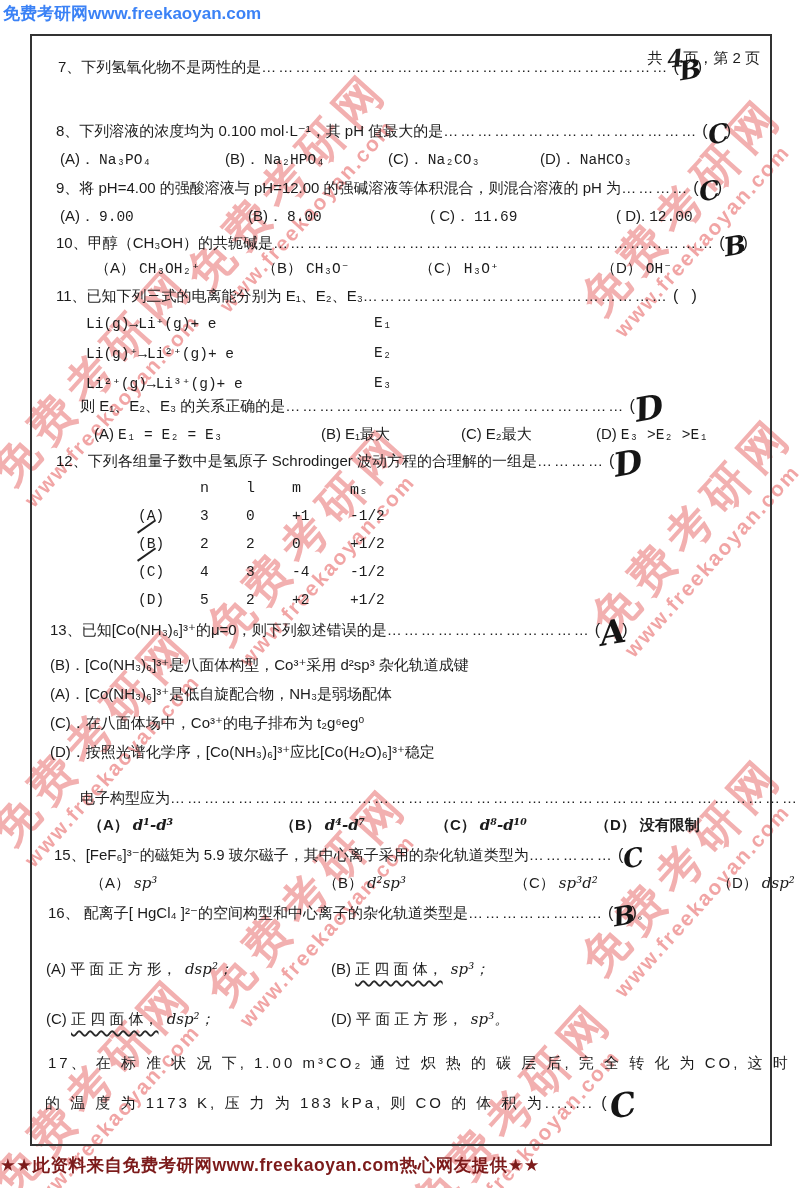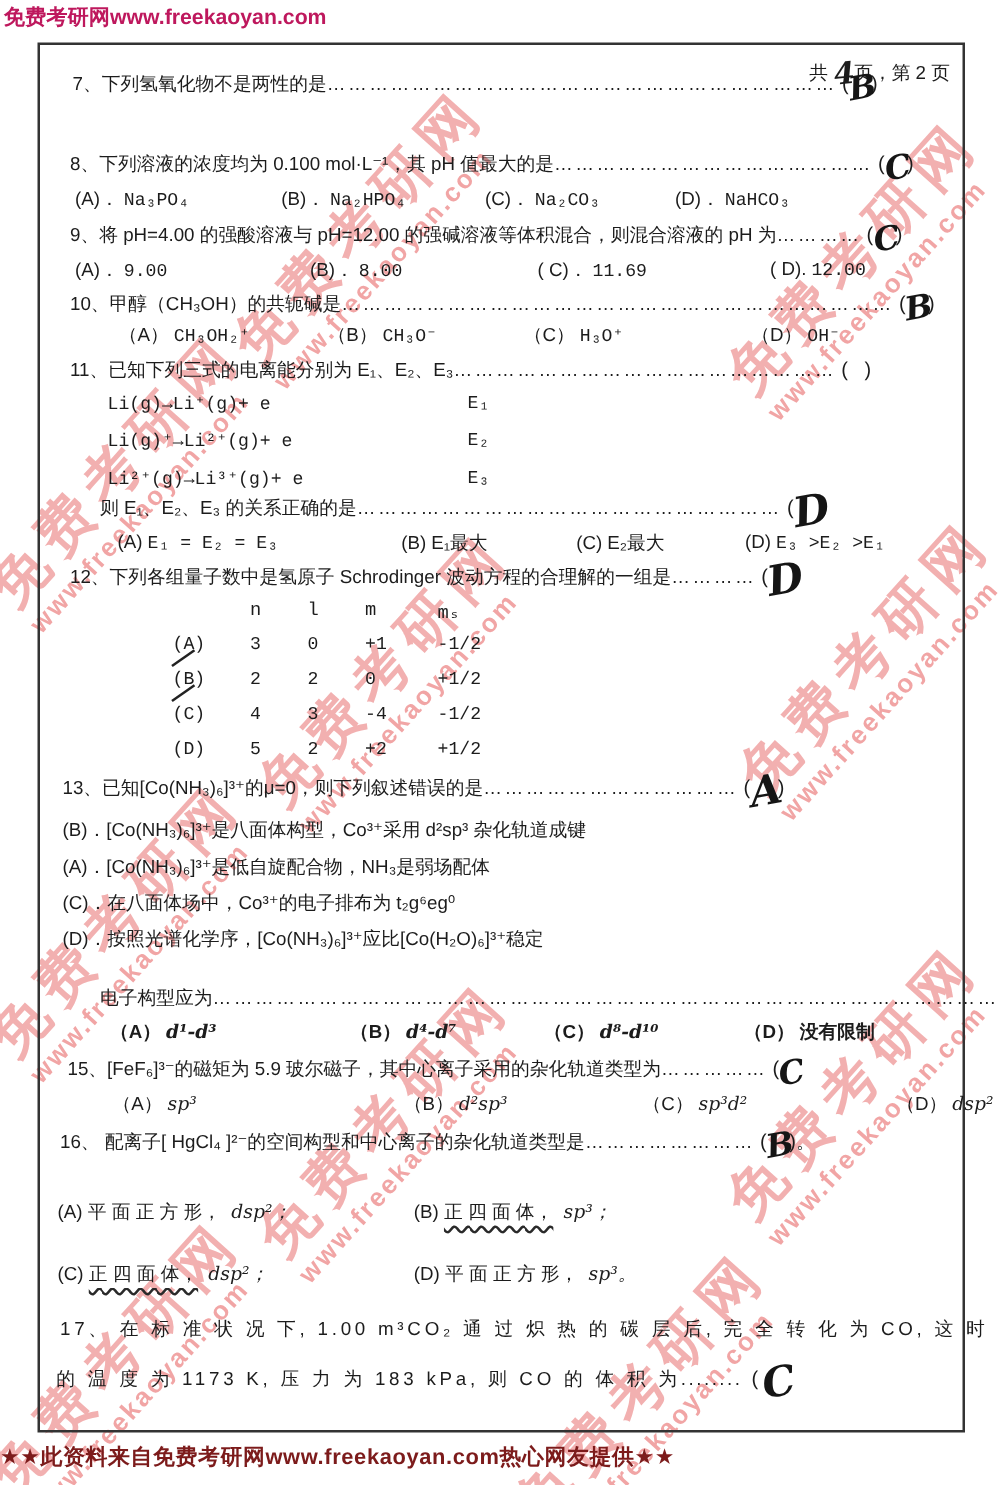--- a/index.html
+++ b/index.html
@@ -9,21 +9,21 @@
     font-family:"Liberation Sans","DejaVu Sans",sans-serif;
   }
   
   .watermarks{position:absolute;inset:0;z-index:1;pointer-events:none;overflow:hidden;}
   .wm{position:absolute;transform:rotate(-48deg);transform-origin:0 50%;
       color:#ef9d9d;opacity:.8;white-space:nowrap;}
   .wm .l1{font-size:46px;font-weight:bold;letter-spacing:9px;line-height:1;}
   .wm .l2{font-size:21px;font-weight:bold;letter-spacing:2px;margin-top:4px;color:#ee8f8f;}
   
   .site-header{position:absolute;left:3px;top:2px;z-index:3;
-    font-size:17px;font-weight:bold;color:#be185d;letter-spacing:0;}
+    font-size:17px;font-weight:bold;color:#3b82f6;letter-spacing:0;}
   
   .sheet-box{position:absolute;left:30px;top:34px;width:738px;height:1108px;
     border:2px solid #333;z-index:2;}
   .sheet-box > div{position:absolute;white-space:nowrap;font-size:15px;}
   .page-info{top:8px;right:10px;font-size:16px;}
   
   #q7s{top:22px;left:26px;}   #q7o{top:55px;left:56px;}
   #q8s{top:86px;left:24px;}   #q8o{top:114px;left:28px;}
   #q9s{top:143px;left:24px;}  #q9o{top:171px;left:28px;}
   #q10s{top:198px;left:24px;} #q10o{top:223px;left:63px;}

